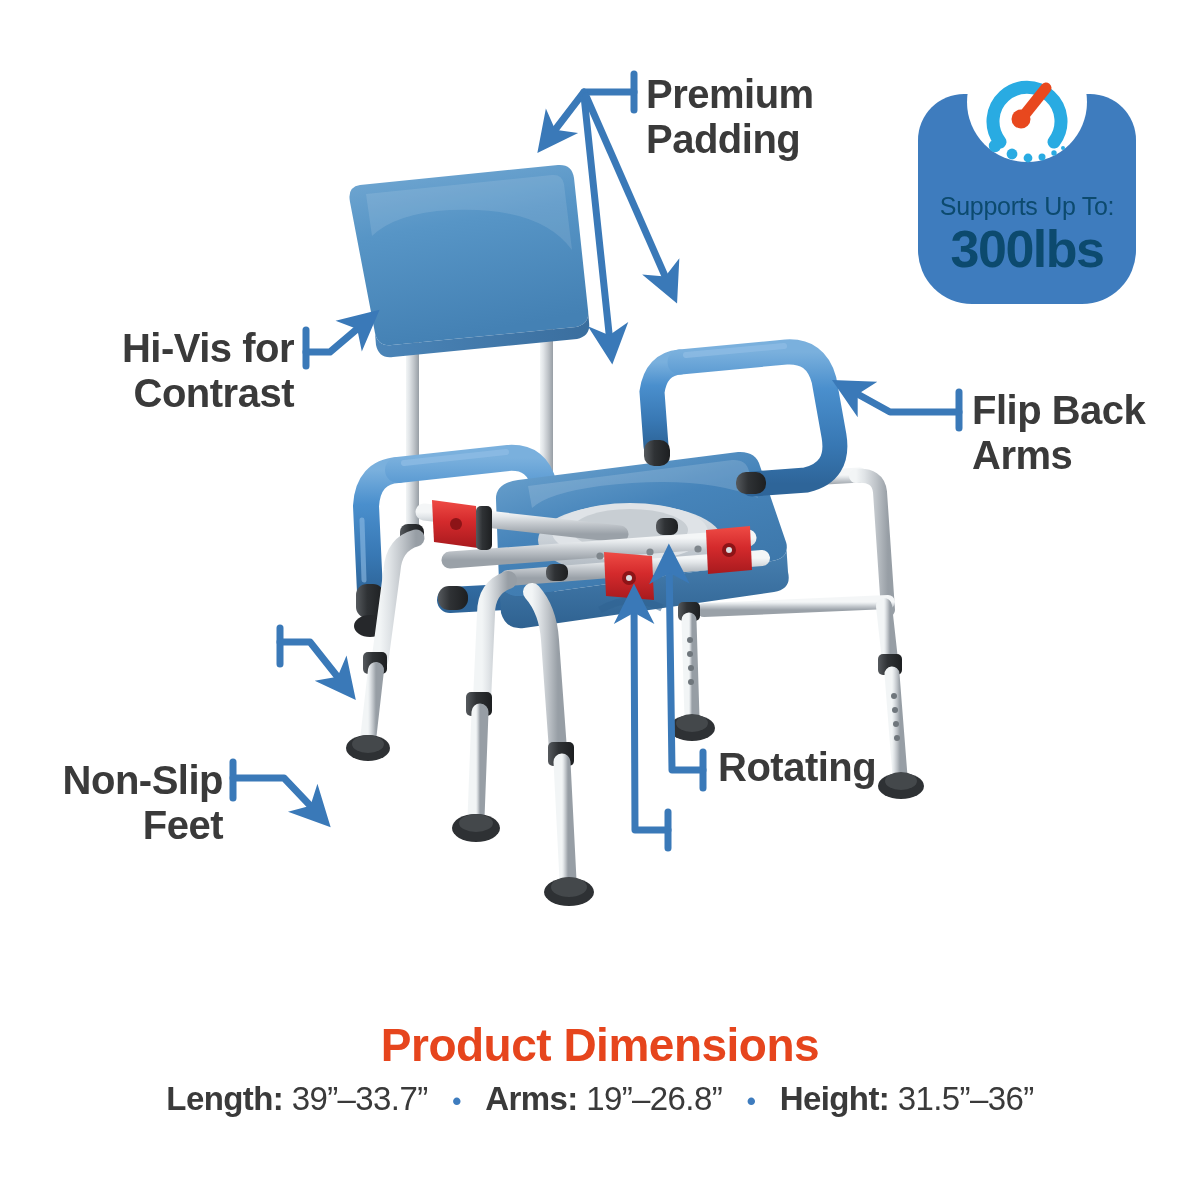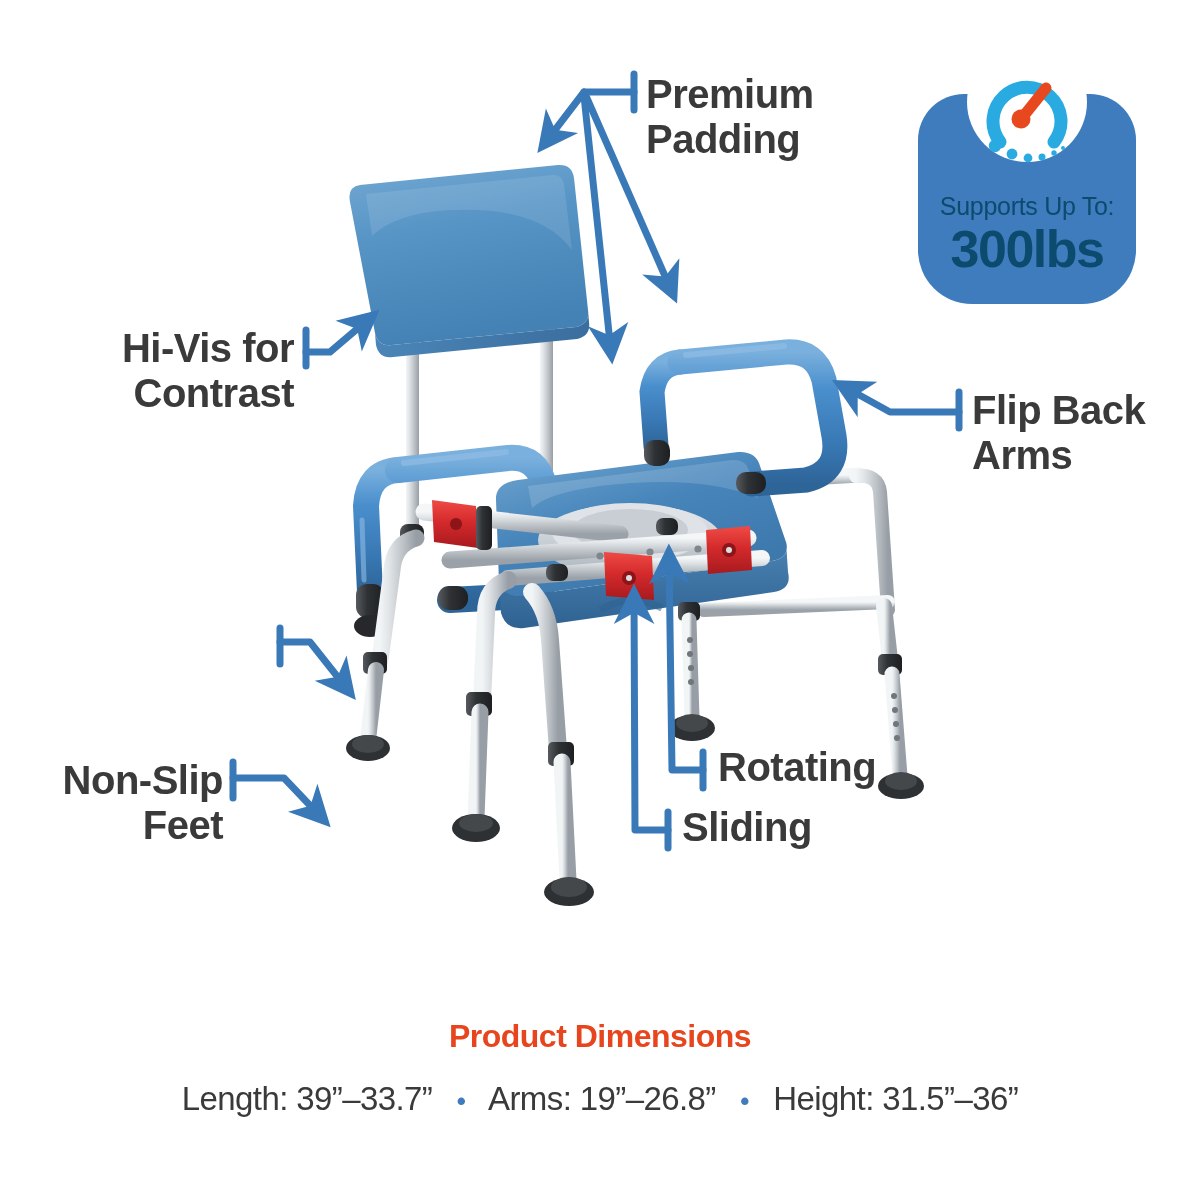--- a/index.html
+++ b/index.html
@@ -43,27 +43,27 @@
   #badge .badge-text{
     position:absolute;left:0;top:150px;width:218px;text-align:center;
     color:#0c4a6e;
   }
   #badge .supports{font-size:25px;font-weight:400;letter-spacing:-0.3px;}
   #badge .lbs{font-size:52px;font-weight:800;letter-spacing:-1.5px;margin-top:-2px;}
 
   
   #dims-title{
     position:absolute;left:0;top:1018px;width:1200px;text-align:center;
-    color:#e6451d;font-size:32px;font-weight:800;letter-spacing:-0.5px;
+    color:#e6451d;font-size:46px;font-weight:800;letter-spacing:-0.5px;
   }
   #dims-row{
     position:absolute;left:0;top:1080px;width:1200px;text-align:center;
     color:#3a3a3a;font-size:33px;letter-spacing:-0.6px;white-space:nowrap;
   }
-  #dims-row .lab{font-weight:400;}
+  #dims-row .lab{font-weight:700;}
   #dims-row .val{font-weight:400;}
   #dims-row .sep{color:#3e7cbe;font-weight:700;font-size:26px;
     display:inline-block;padding:0 16px;vertical-align:middle;}
 
   svg{display:block;}
 </style>
 </head>
 <body>
 
 <div id="stage">
@@ -332,21 +332,20 @@
 
   <div class="callout l" style="left:972px;top:388px;width:220px;">Flip Back
 Arms</div>
 
 
   <div class="callout r" style="left:20px;top:758px;width:203px;">Non-Slip
 Feet</div>
 
   <div class="callout l" style="left:718px;top:745px;width:260px;">Rotating</div>
 
-  <div class="callout l" style="left:682px;top:805px;width:260px;">Sliding</div>
 
   <div id="badge">
     <div class="body"></div>
     <div class="dial"></div>
     <svg class="abs" style="left:49px;top:0px;" width="120" height="126" viewBox="0 0 120 126">
 
       <path d="M33,100 A34,34 0 1 1 87,100" stroke="#29abe2" stroke-width="13" fill="none" stroke-linecap="round"></path>
 
       <path d="M55,76 L79,46" stroke="#e8481e" stroke-width="11" fill="none" stroke-linecap="round"></path>
       <circle cx="54" cy="77" r="9.5" fill="#e8481e"></circle>

